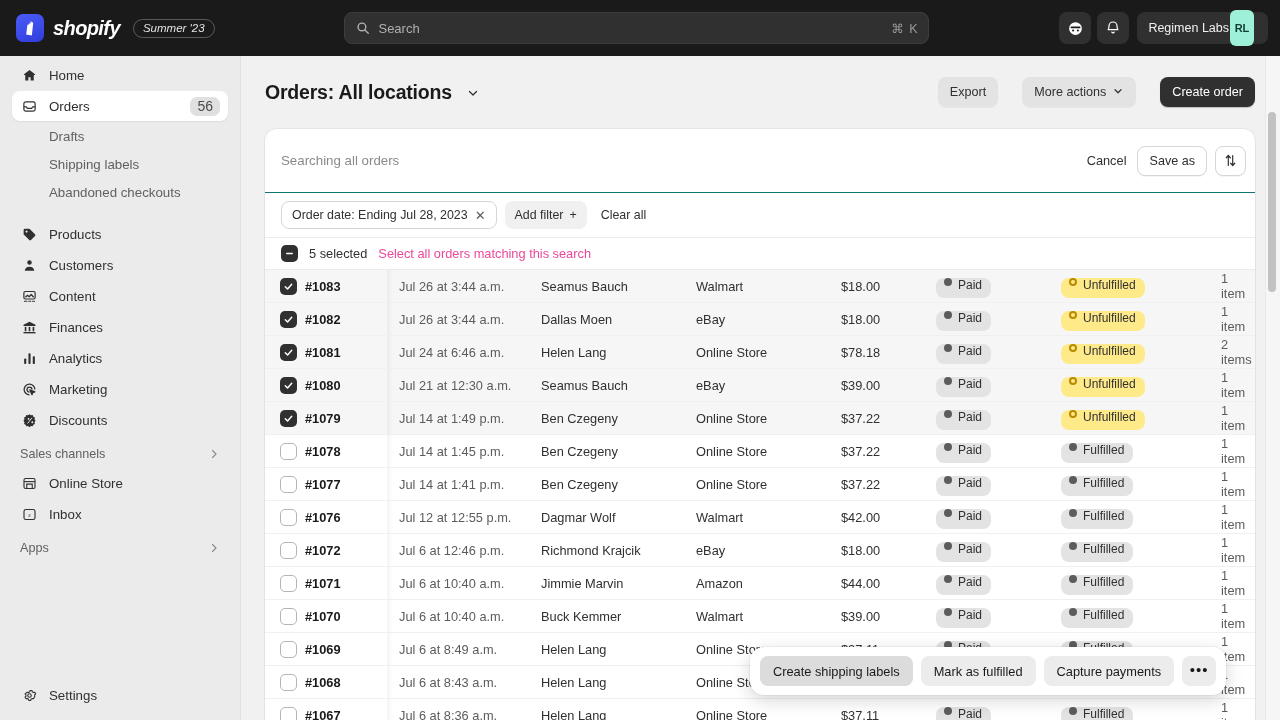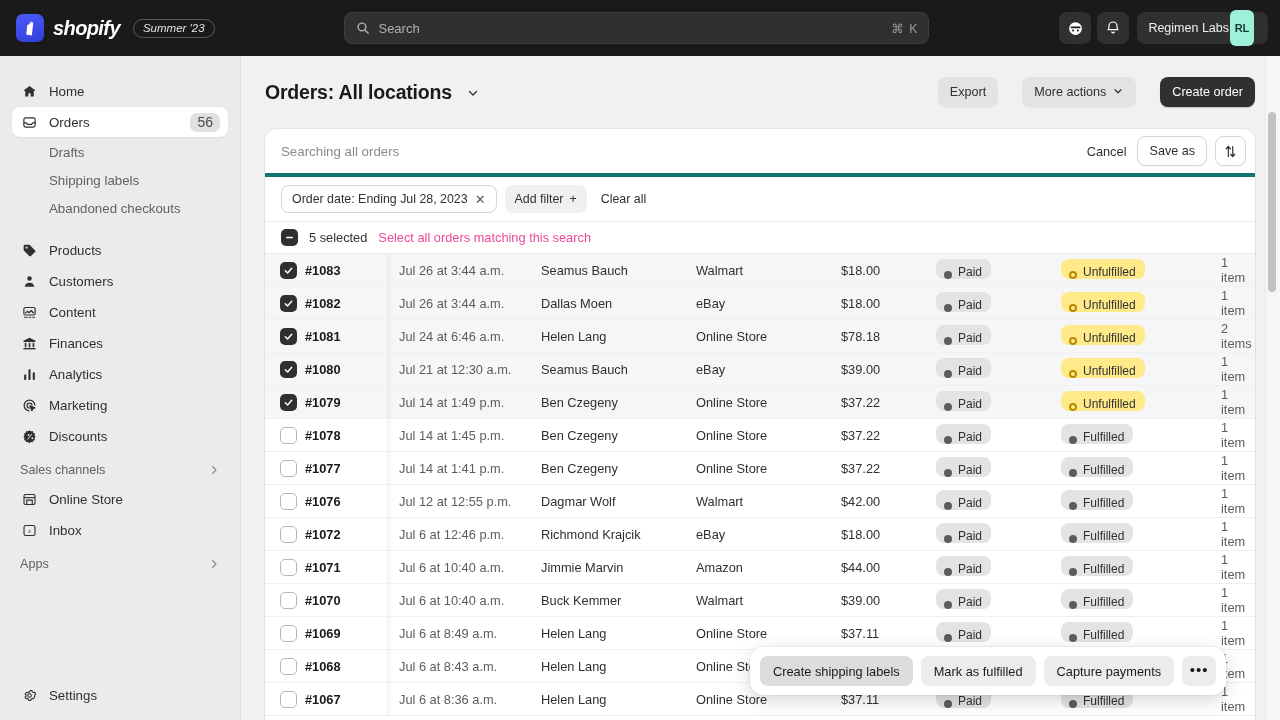--- a/index.html
+++ b/index.html
@@ -64,21 +64,21 @@
   }
 
   
   .body { flex: 1; display: flex; min-height: 0; position: relative; }
 
   
   .sidebar {
     width: 241px; min-width: 241px;
     background: #ebebeb;
     display: flex; flex-direction: column;
-    padding: 20px 12px 0 12px;
+    padding: 4px 12px 0 12px;
     border-right: 1px solid #e0e0e0;
   }
   .nav-item {
     display: flex; align-items: center; gap: 11px;
     height: 30px; padding: 0 8px; border-radius: 8px;
     color: #303030; font-size: 13.3px; margin-bottom: 1px;
     position: relative;
   }
   .nav-item .ni { flex: 0 0 18px; display: flex; align-items: center; justify-content: center; }
   .nav-item.active { background: #fff; box-shadow: 0 1px 2px rgba(0,0,0,.07); font-weight: 500; }
@@ -126,22 +126,22 @@
   }
 
   
   .card {
     background: #fff; border-radius: 12px;
     margin-right: 25px;
     box-shadow: 0 1px 2px rgba(0,0,0,.08), 0 0 0 1px rgba(0,0,0,.04);
     overflow: hidden; height: 100%;
   }
   .search-row {
-    height: 48px; display: flex; align-items: center;
-    padding: 0 9px 0 16px; border-bottom: 4px solid #0f766e; justify-content: flex-end;
+    height: 64px; display: flex; align-items: center;
+    padding: 0 9px 0 16px; border-bottom: 1px solid #0f766e; justify-content: flex-end;
   }
   .search-ph { flex: 1; color: #8a8a8a; font-size: 13.3px; }
   .link-btn { color: #303030; font-size: 12.8px; padding: 0 11px; }
   .mini-btn {
     height: 30px; border-radius: 8px; background: #fff;
     border: 1px solid #d6d6d6; font-size: 12.6px; color: #303030;
     display: flex; align-items: center; padding: 0 11px;
     box-shadow: 0 1px 0 rgba(0,0,0,.04);
   }
   .sort-btn {
@@ -203,21 +203,21 @@
   }
   .c-date { width: 148px; min-width: 148px; color: #5c5c5c; padding-left: 6px; }
   .c-cust { width: 155px; min-width: 155px; color: #303030; }
   .c-chan { width: 145px; min-width: 145px; color: #303030; }
   .c-total { width: 95px; min-width: 95px; color: #303030; }
   .c-pay { width: 125px; min-width: 125px; }
   .c-ful { width: 160px; min-width: 160px; }
   .c-items { color: #5c5c5c; }
 
   .badge {
-    display: inline-flex; align-items: flex-end; gap: 6px;
+    display: inline-flex; align-items: flex-start; gap: 6px;
     height: 20px; border-radius: 8px; padding: 0 9px 0 8px;
     font-size: 12px; color: #303030;
   }
   .badge.grey { background: #e3e3e3; }
   .badge.yellow { background: #ffea8a; }
   .dot { width: 8px; height: 8px; border-radius: 50%; flex: 0 0 8px; }
   .dot.filled { background: #5c5c5c; }
   .dot.hollow { border: 2px solid #b98900; background: transparent; box-sizing: border-box; }
 
   

